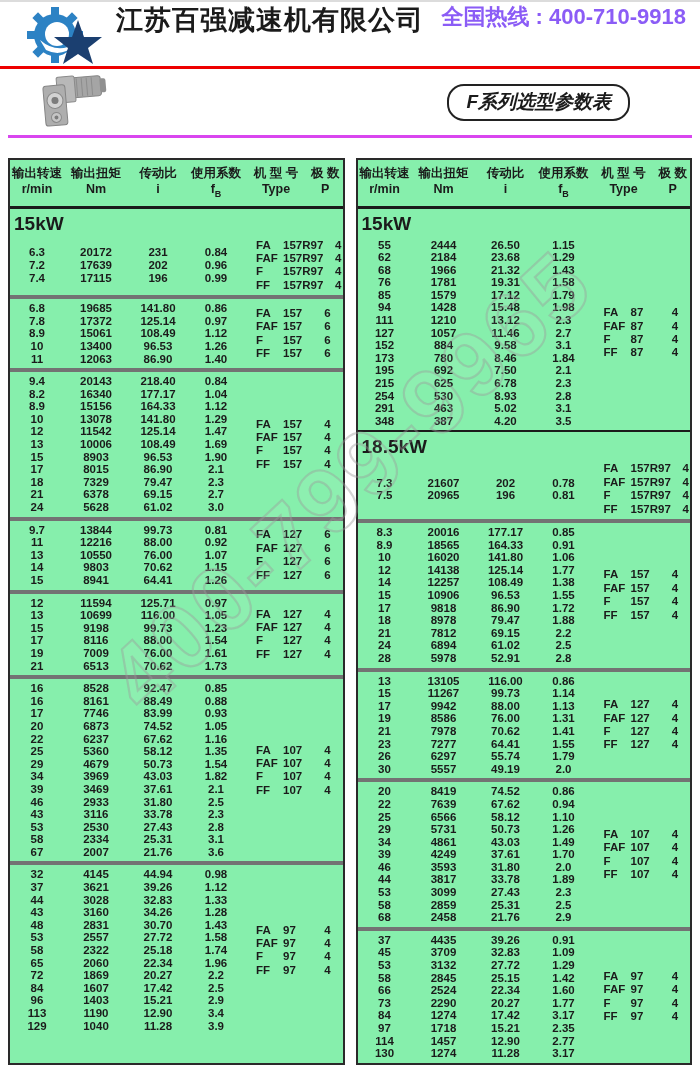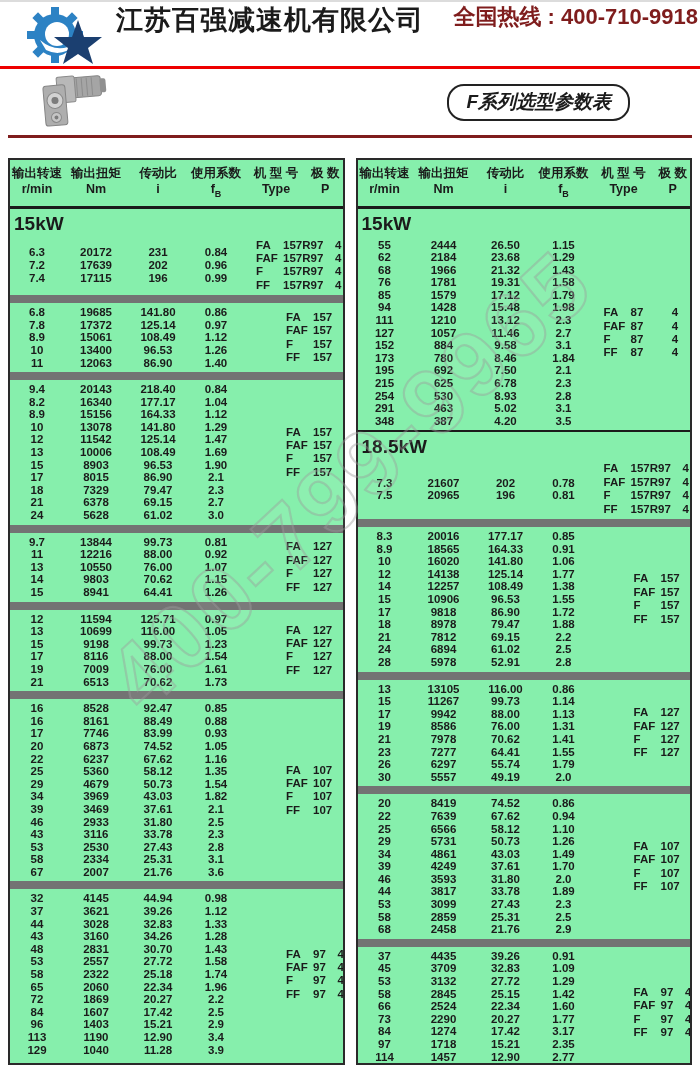--- a/index.html
+++ b/index.html
@@ -2,40 +2,40 @@
 <html><head>
 <meta charset="utf-8">
 <style>
   html,body{margin:0;padding:0;background:#ffffff;}
   .page{position:relative;width:700px;height:1068px;background:#fff;overflow:hidden;
         font-family:"Liberation Sans","DejaVu Sans",sans-serif;color:#1b1b1b;border-top:2px solid #dcdcdc;}
   
   .top{display:flex;height:64px;}
   .logo{margin:4px 10px 0 26px;flex-shrink:0;}
   .company{font-size:27px;font-weight:bold;letter-spacing:1px;white-space:nowrap;}
-  .hotline{margin-left:auto;margin-right:2px;color:#7f1d1d;font-size:22px;font-weight:bold;white-space:nowrap;}
+  .hotline{margin-left:auto;margin-right:14px;color:#8b5cf6;font-size:22px;font-weight:bold;white-space:nowrap;}
   .red-rule{height:3px;background:#ee0000;margin:0;}
   
-  .sub{display:flex;align-items:center;height:66px;margin:0 8px;border-bottom:3px solid #7f1d1d;text-align:center;}
+  .sub{display:flex;align-items:center;height:66px;margin:0 8px;border-bottom:3px solid #d946ef;text-align:center;}
   .product{margin-left:24px;flex-shrink:0;}
   .badge{margin-left:auto;margin-right:62px;border:2px solid #222;border-radius:17px;
          padding:3px 17px 4px;font-size:19px;font-weight:bold;font-style:italic;white-space:nowrap;}
   
   .tables{display:flex;gap:11px;margin:20px 8px 0;}
   .ptable{flex:1;border:2px solid #2a2a2a;height:903px;display:flex;flex-direction:column;overflow:hidden;background:#86efac;}
   .thead{display:grid;grid-template-columns:54px 64px 60px 56px 64px 1fr;padding:5px 0 4px;border-bottom:3px solid #1b1b1b;}
   .th{text-align:center;font-weight:bold;}
   .th .cn{font-size:12.5px;line-height:17px;white-space:nowrap;}
   .th .un{font-size:12.5px;line-height:15px;}
   .th sub{font-size:9px;}
   .tbody{flex:1;display:flex;flex-direction:column;}
   .section + .section{border-top:2px solid #1b1b1b;}
   .sec-title{font-size:19px;font-weight:bold;padding:3px 0 1px 4px;line-height:23px;}
   .block{display:flex;align-items:center;padding:3px 0;}
-  .block + .block{border-top:8px solid #737373;gap:30px;}
+  .block + .block{border-top:4px solid #737373;}
   .rows{width:234px;flex-shrink:0;}
   .row{display:grid;grid-template-columns:54px 64px 60px 56px;}
   .cell{text-align:center;font-size:11.5px;font-weight:bold;line-height:12.6px;}
   .types{flex:1;display:flex;flex-direction:column;}
   .type-row{display:flex;align-items:flex-start;font-size:11.5px;font-weight:bold;line-height:13.4px;}
   .tname{flex:1;text-align:left;padding-left:12px;white-space:nowrap;}
   .tprefix{display:inline-block;min-width:27px;}
   .tp{width:30px;text-align:center;}
   
   .watermark{position:absolute;left:350px;top:478px;transform:translate(-50%,-50%) rotate(-43deg);

